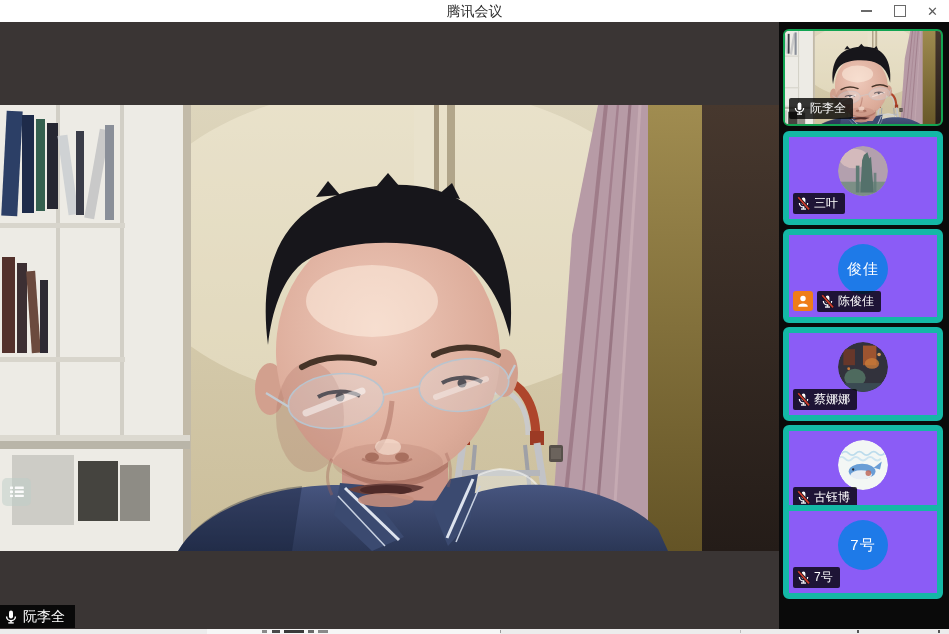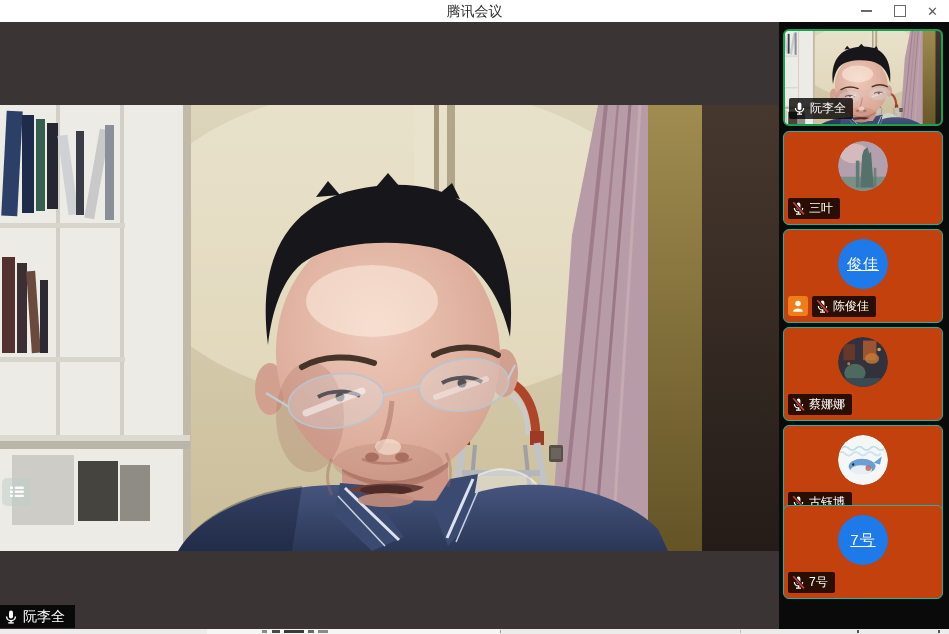--- a/index.html
+++ b/index.html
@@ -16,32 +16,32 @@
   .maxbox{display:block;width:10px;height:10px;border:1.5px solid #6a6a6a;}
   
   .main-area{position:absolute;top:22px;left:0;width:779px;height:607px;background:#3a3534;}
   .main-video{position:absolute;top:83px;left:0;width:779px;height:446px;display:block;}
   .list-toggle{position:absolute;left:2px;top:456px;width:29px;height:28px;border:none;cursor:pointer;
     background:rgba(190,205,199,0.5);border-radius:5px;display:flex;align-items:center;justify-content:center;}
   .main-name-pill{position:absolute;left:0;top:583px;height:23px;background:rgba(5,5,5,0.92);
     display:flex;align-items:center;gap:4px;padding:0 10px 0 3px;color:#fff;font-size:14px;}
   
   .sidebar{position:absolute;top:22px;left:779px;width:170px;height:607px;background:#0a0a0a;}
-  .tile{position:absolute;left:4px;width:160px;height:94px;background:#c2410c;border:1px solid #14b8a6;
+  .tile{position:absolute;left:4px;width:160px;height:94px;background:#8b5cf6;border:6px solid #14b8a6;
     border-radius:6px;overflow:hidden;box-sizing:border-box;cursor:pointer;}
   .tile.self{height:97px;border:2px solid #12a452;background:#000;}
   .tile-video{position:absolute;inset:0;width:100%;height:100%;display:block;}
   .pill{display:flex;align-items:center;gap:3px;background:rgba(0,0,0,0.78);color:#fff;
     font-size:12px;padding:2px 7px 2px 3px;border-radius:2px;white-space:nowrap;}
   .pill-abs{position:absolute;left:4px;bottom:5px;}
   .label-row{position:absolute;left:4px;bottom:5px;display:flex;align-items:stretch;gap:4px;}
   .host-badge{width:20px;height:20px;border-radius:3px;background:#ef7d18;display:flex;
     align-items:center;justify-content:center;}
   .avatar{position:absolute;left:50%;top:9px;transform:translateX(-50%);width:50px;height:50px;
-    border-radius:50%;overflow:hidden;text-decoration:underline;}
+    border-radius:50%;overflow:hidden;}
   .avatar.blue{background:#1e7ae8;color:#ffffff;font-size:15px;display:flex;align-items:center;
     justify-content:center;letter-spacing:1px;}
   .avatar svg{display:block;width:100%;height:100%;}
   .micsvg{width:15px;height:15px;flex:0 0 auto;}
   .micsvg.big{width:16px;height:16px;}
   
   .bottom-sliver{position:absolute;top:629px;left:0;width:949px;height:5px;background:#ececec;}
   .bottom-sliver .seg{position:absolute;top:0;height:5px;background:#f6f6f6;}
   .bottom-sliver .mark{position:absolute;top:1px;height:3px;}
   .hidden-defs{position:absolute;width:0;height:0;overflow:hidden;}

